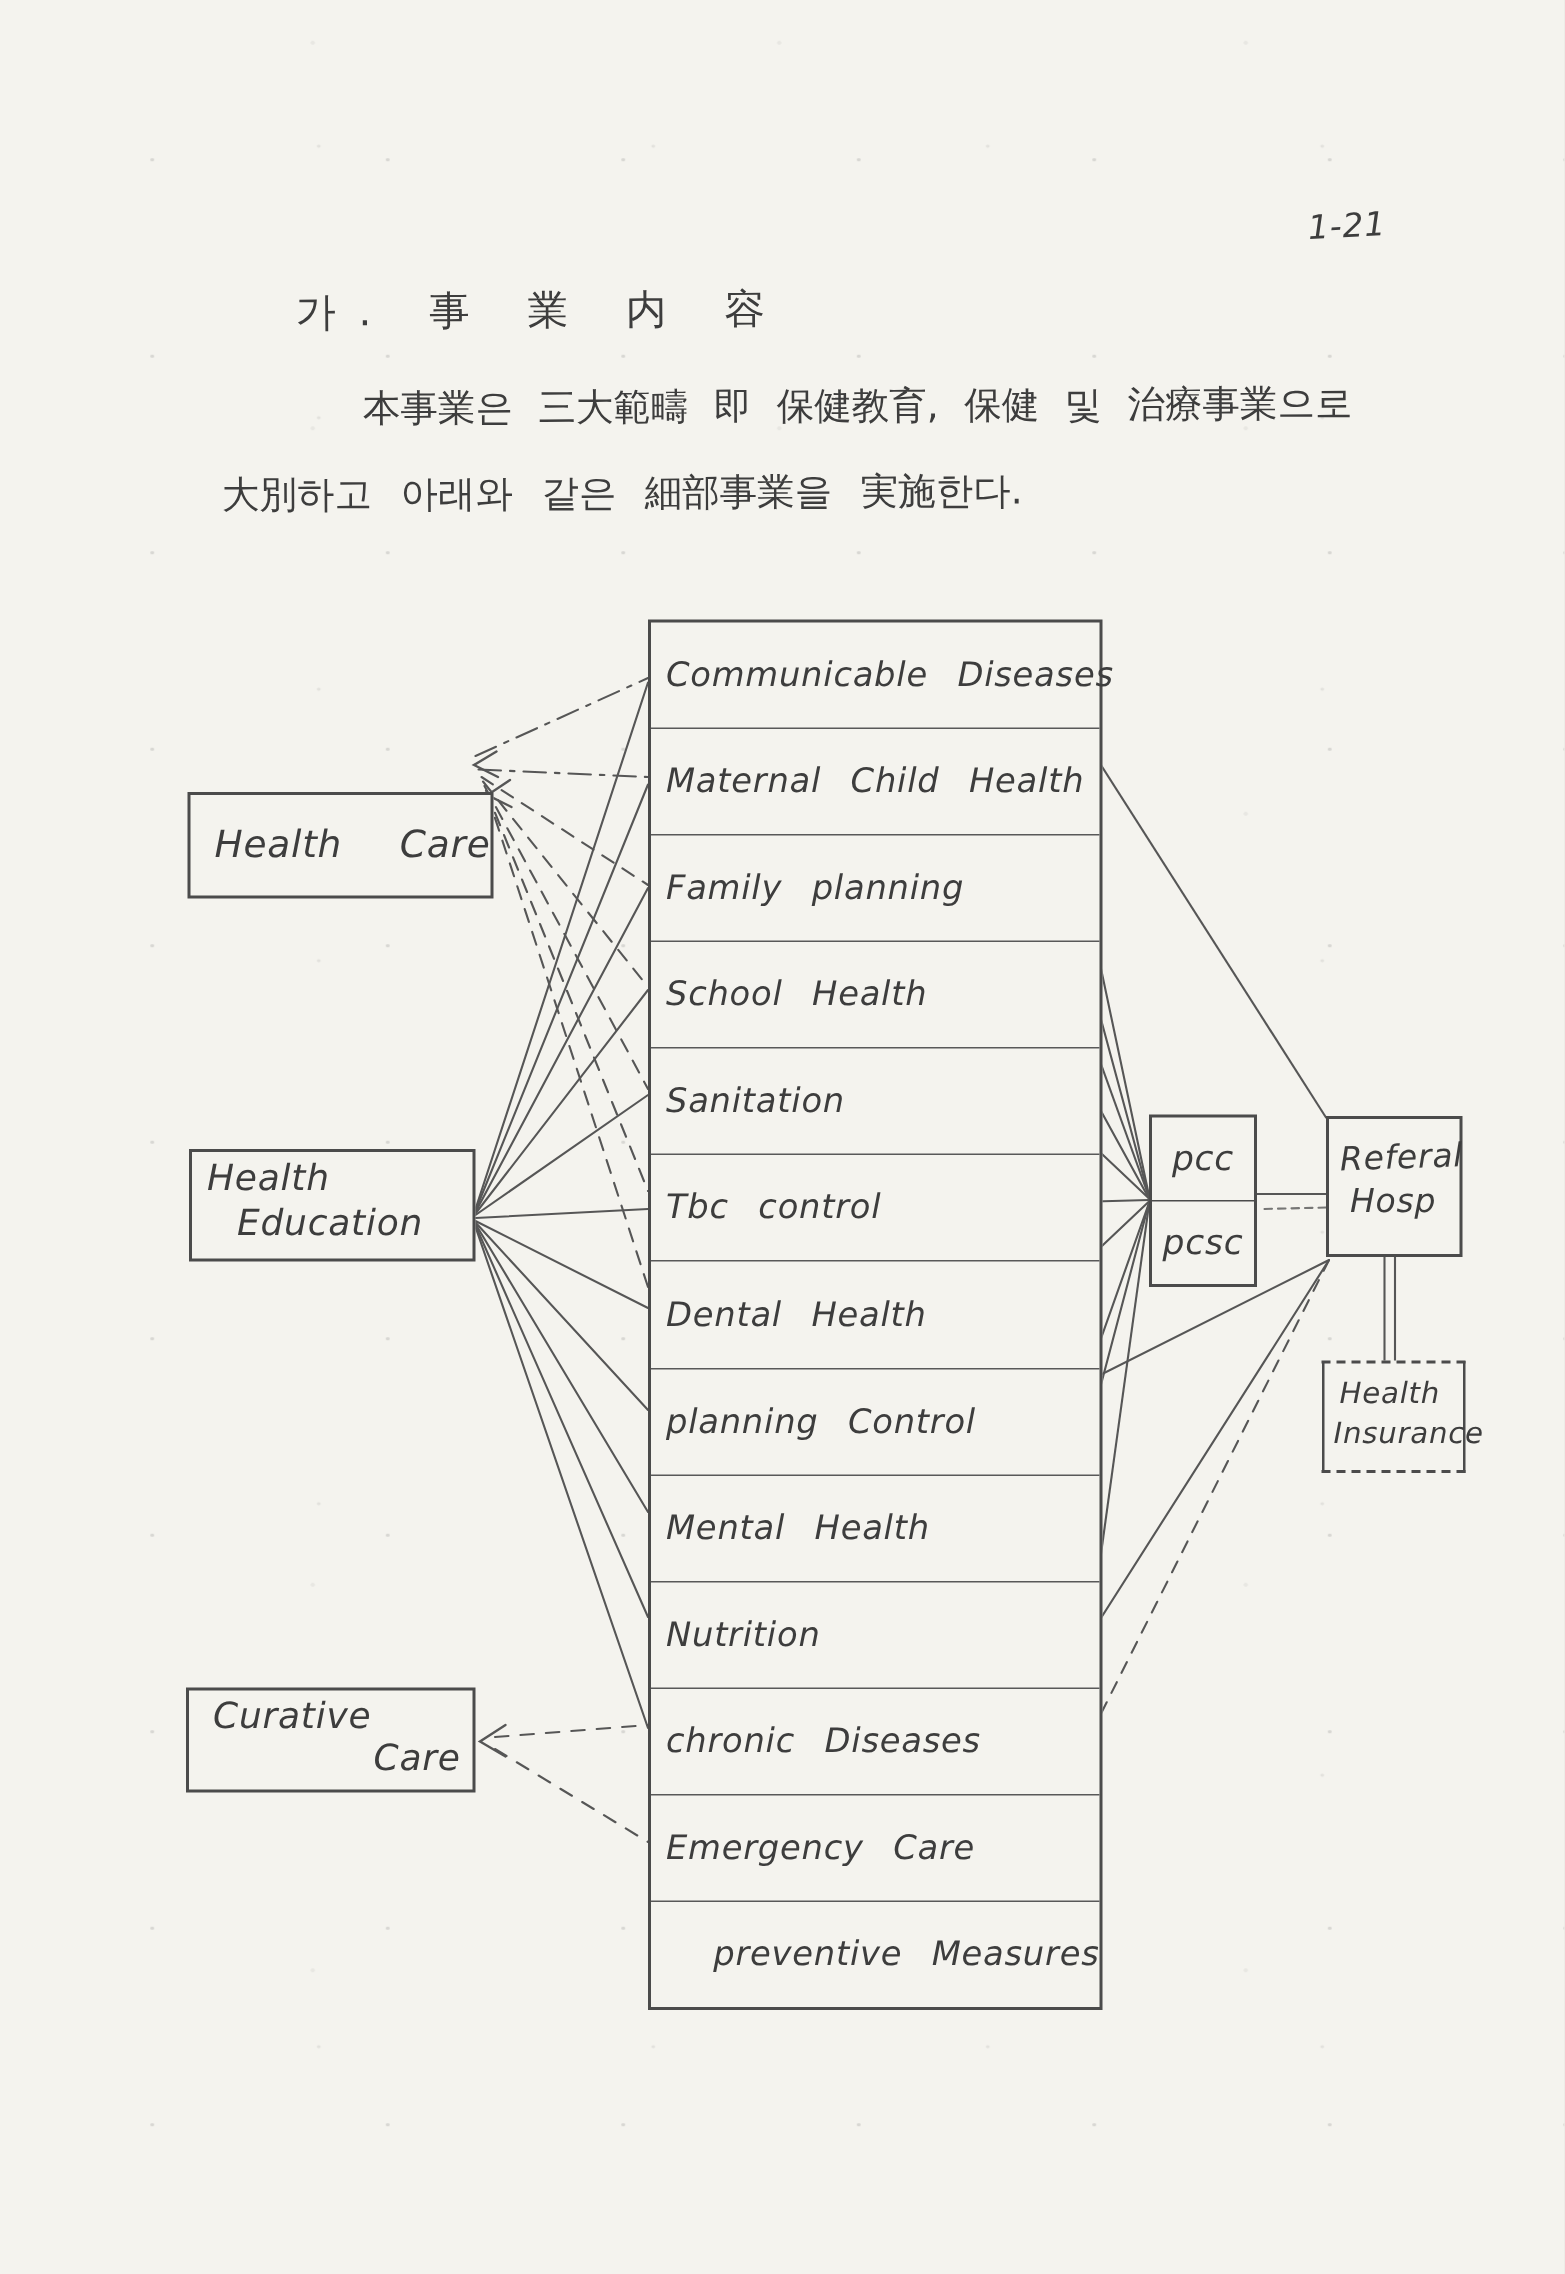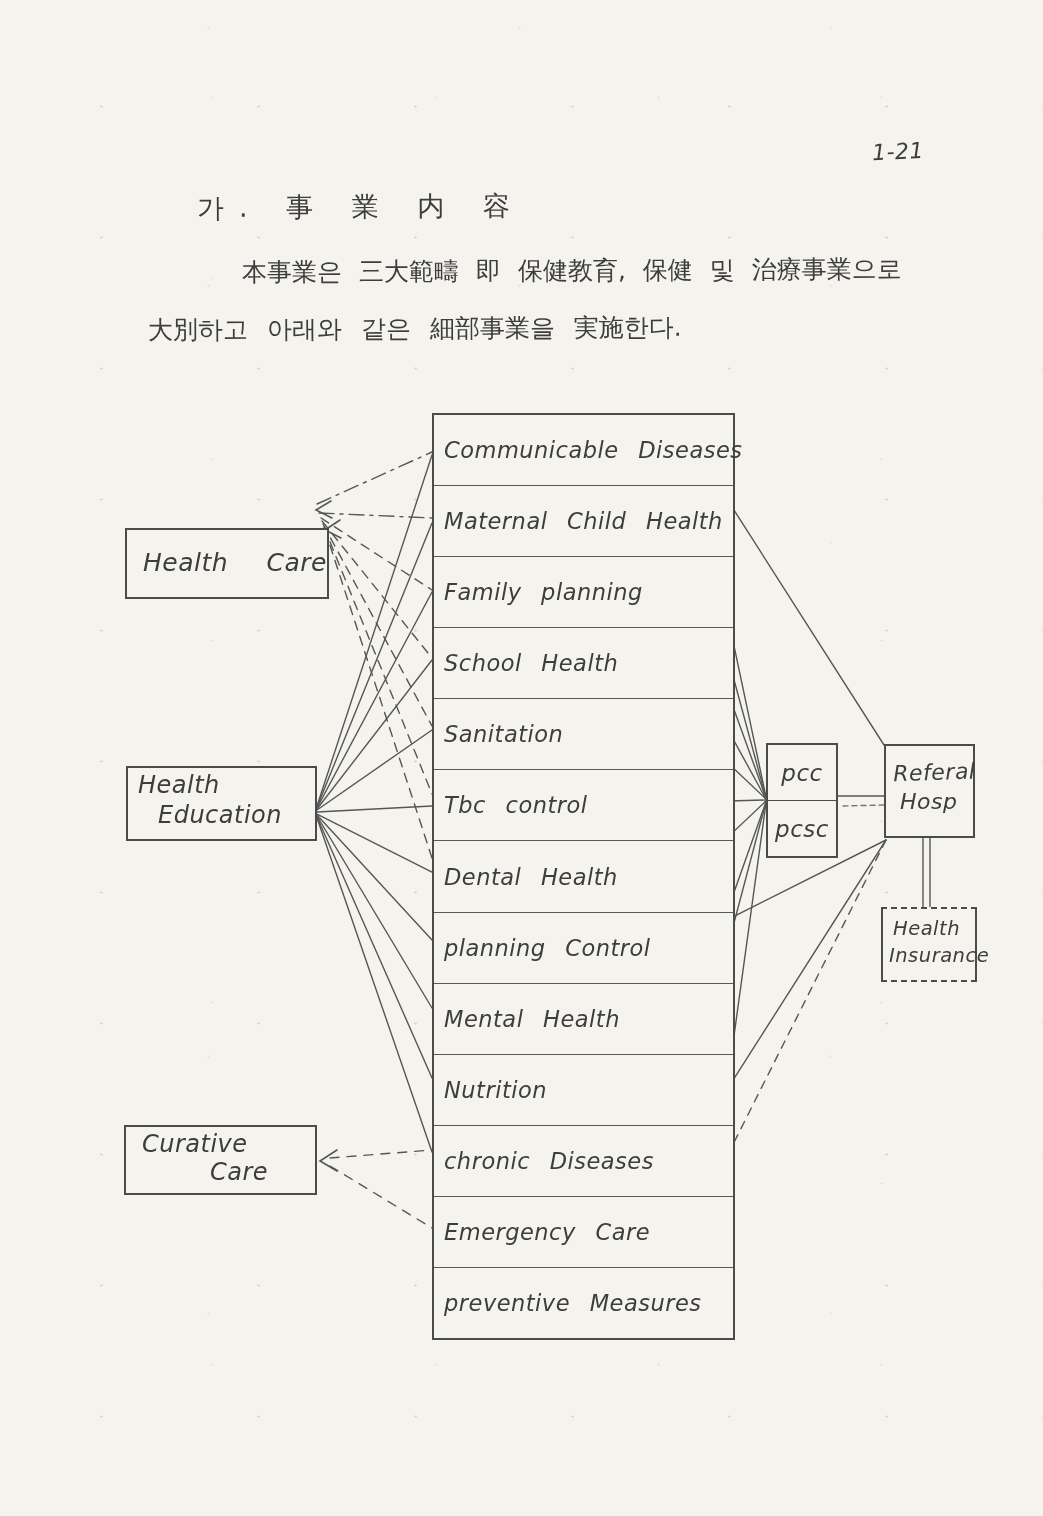--- a/index.html
+++ b/index.html
@@ -31,25 +31,25 @@
 
   .hc-box { left:125px; top:500px; width:204px; height:71px;margin-top:28px; }
   .hc-box .lbl { padding:18px 0 0 16px; font-size:25px; word-spacing:30px; }
 
   .he-box { left:126px; top:766px; width:191px; height:75px; font-size:24px; }
   .he-box .l1 { padding:3px 0 0 10px; }
   .he-box .l2 { padding:2px 0 0 30px; }
 
   .cc-box { left:124px; top:1125px; width:193px; height:70px; font-size:24px; }
   .cc-box .l1 { padding:3px 0 0 16px; }
-  .cc-box .l2 { padding:0 0 0 84px; }
+  .cc-box .l2 { padding:0 0 0 84px;margin-left:39px; }
 
   .col-box { left:432px; top:413px; width:303px; height:927px; display:flex; flex-direction:column; }
   .prow { flex:1 1 0; display:flex; align-items:center; border-bottom:1.5px solid #585858; }
-  .prow:last-child { border-bottom:none; }
+  .prow:last-child { border-bottom:none;justify-content:flex-end; }
   .prow span { padding-left:10px; font-size:22.5px; word-spacing:12px; white-space:nowrap; }
 
   .pcc-box { left:766px; top:743px; width:72px; height:115px; display:flex; flex-direction:column;justify-content:flex-end; }
   .pcc-cell { flex:1 1 0; display:flex; align-items:center; justify-content:center; font-size:23px; }
   .pcc-cell.top { border-bottom:1.8px solid #4b4b4b; }
 
   .ref-box { left:884px; top:744px; width:91px; height:94px; font-size:22px; }
   .ref-box .l1 { padding:14px 0 0 7px; transform:rotate(-2deg); }
   .ref-box .l2 { padding:4px 0 0 14px; }
 

